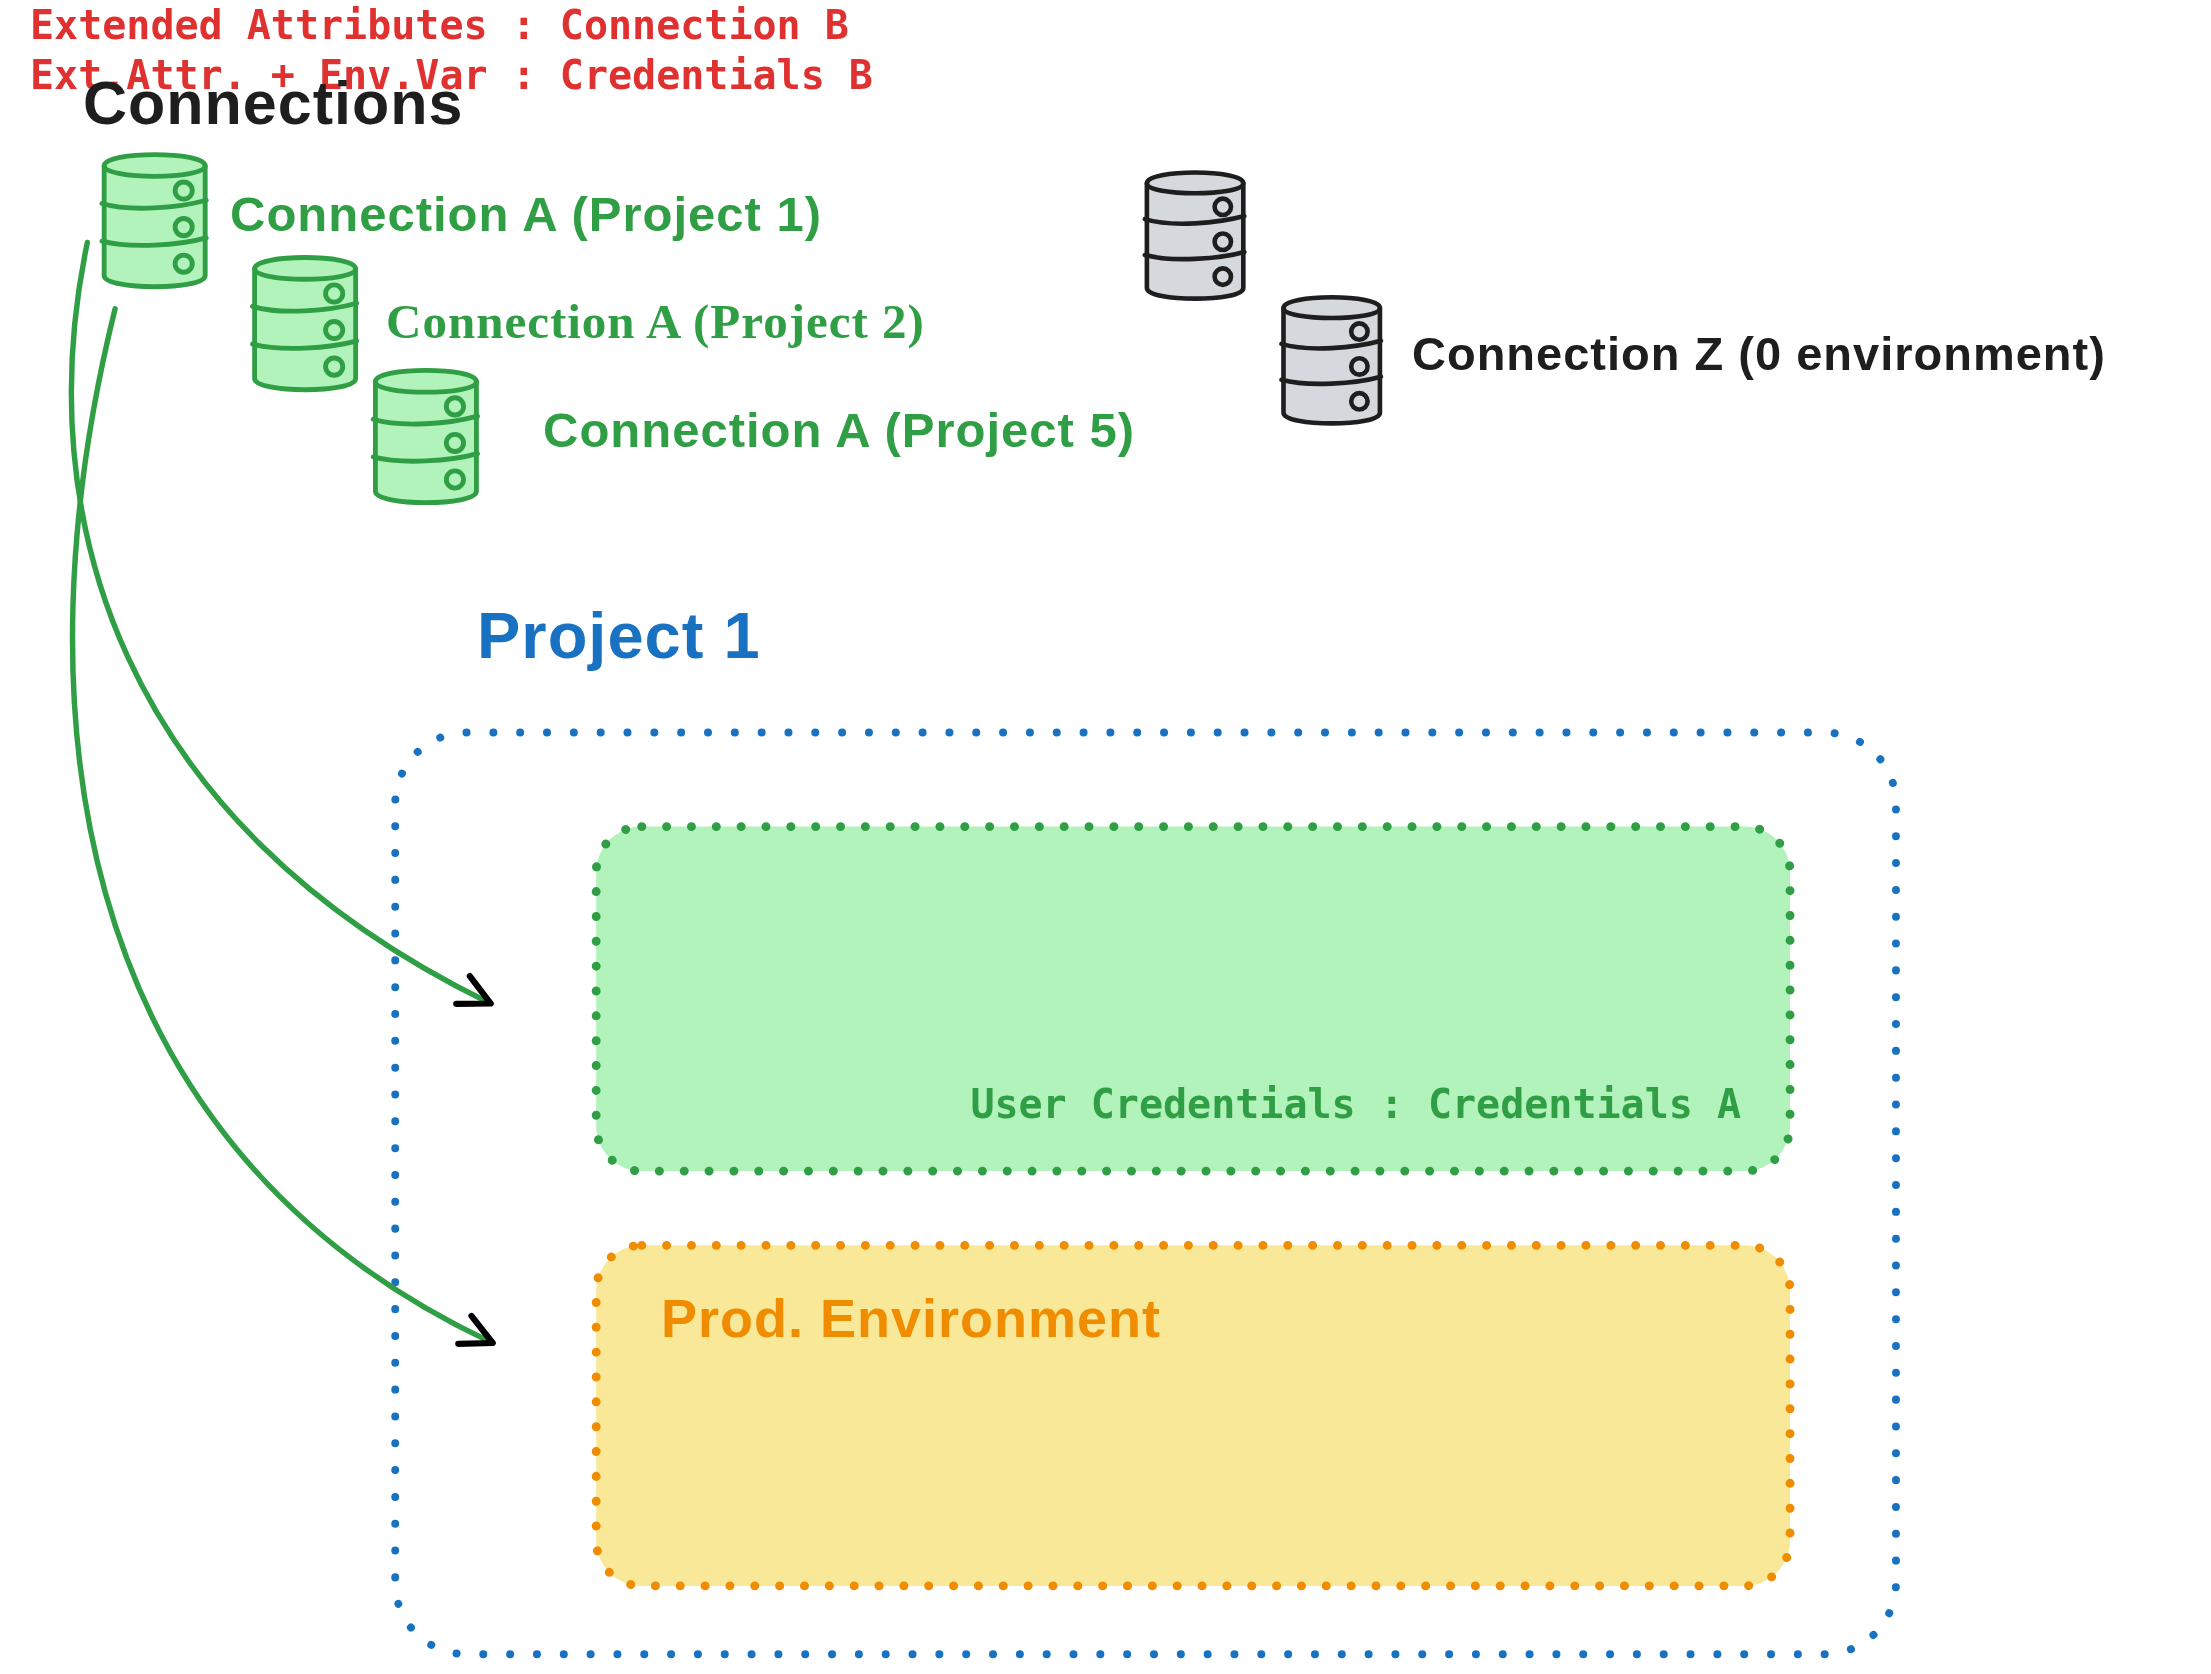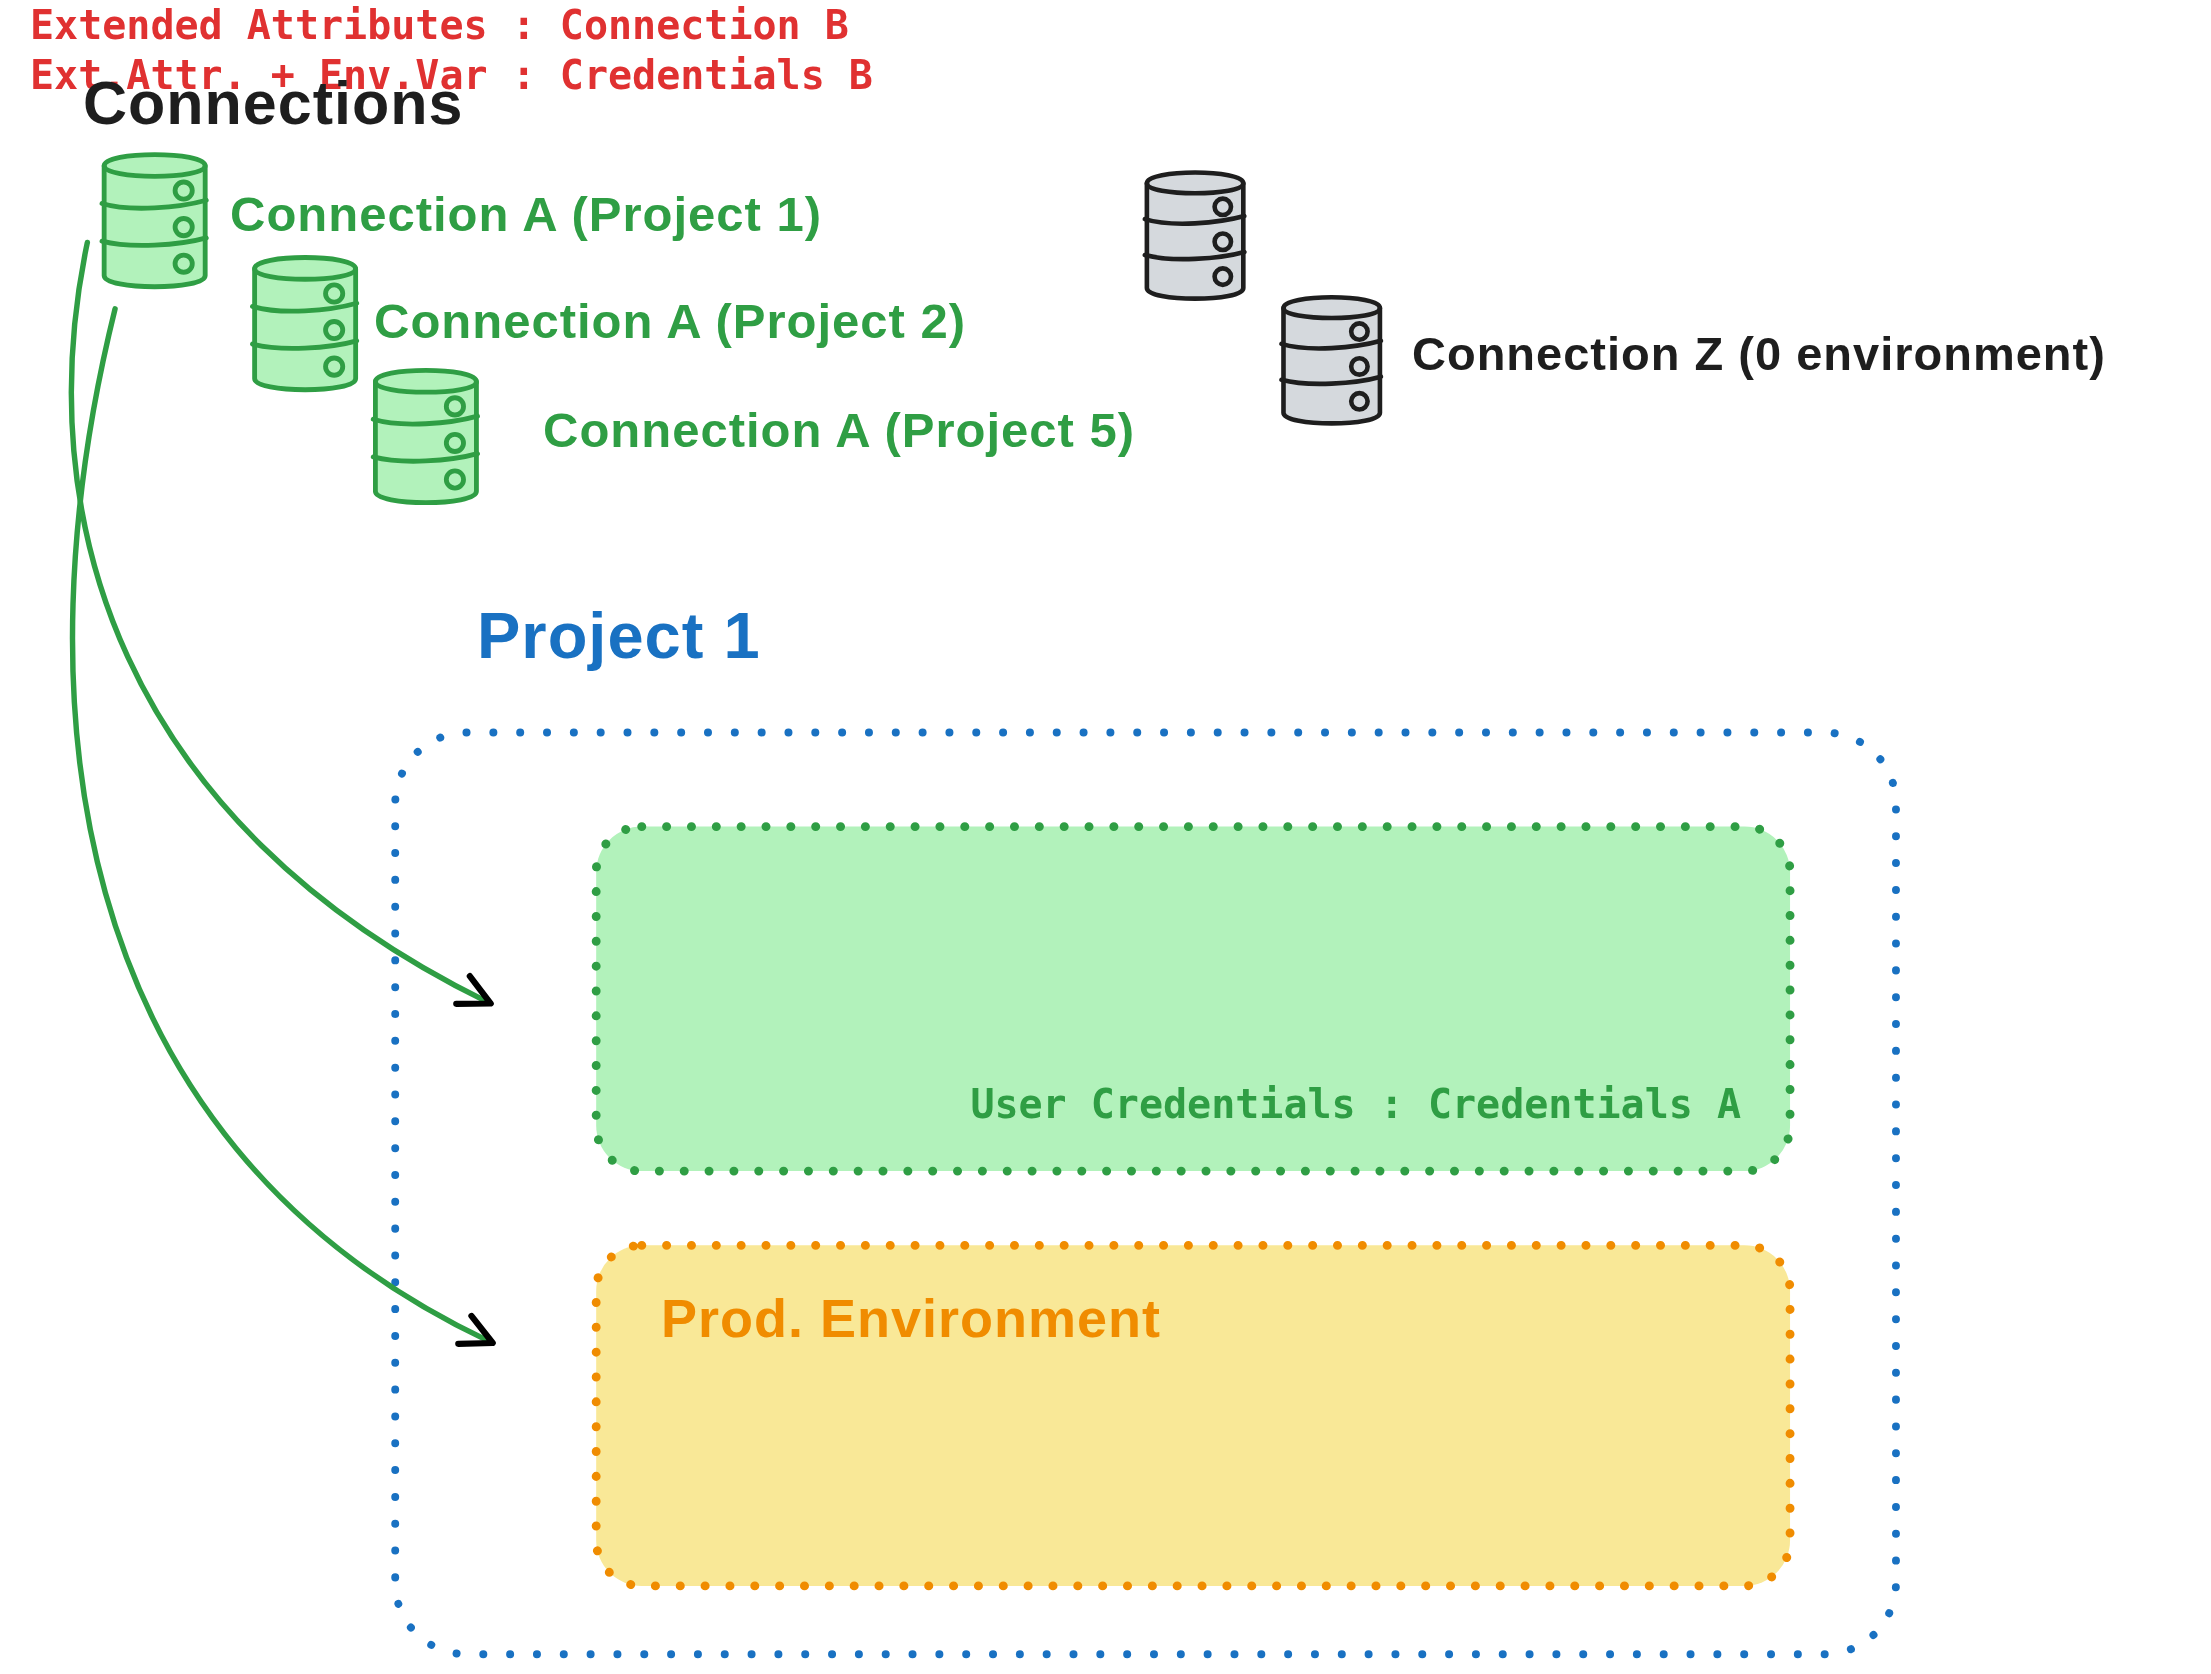--- a/index.html
+++ b/index.html
@@ -11,21 +11,21 @@
     font-family:"Liberation Sans",sans-serif;
   }
   #shapes{position:absolute;left:0;top:0;width:2212px;height:1674px;}
 
   .hand{font-weight:700;letter-spacing:1px;white-space:nowrap;position:absolute;}
   .mono{font-family:"DejaVu Sans Mono",monospace;font-weight:700;white-space:pre;position:absolute;padding-left:30px;}
 
   #title-connections{left:83px;top:20px;font-size:61px;color:var(--ink);margin-top:48px;}
   .conn-label-green{font-size:49px;color:var(--green);}
   #conn-a1{left:230px;top:186px;}
-  #conn-a2{left:374px;top:293px;}
+  #conn-a2{left:386px;top:293px;font-family:Liberation Serif, serif;}
   #conn-a3{left:543px;top:402px;}
   .conn-label-dark{font-size:47px;color:var(--ink);}
   #conn-y{left:1275px;top:200px;}
   #conn-z{left:1412px;top:326px;}
 
   #title-project{left:477px;top:598px;font-size:65px;color:var(--blue);text-align:center;}
 
   #dev-title{left:649px;top:869px;font-size:54px;color:var(--green);}
   #prod-title{left:661px;top:1287px;font-size:54px;color:var(--orange);}
 

